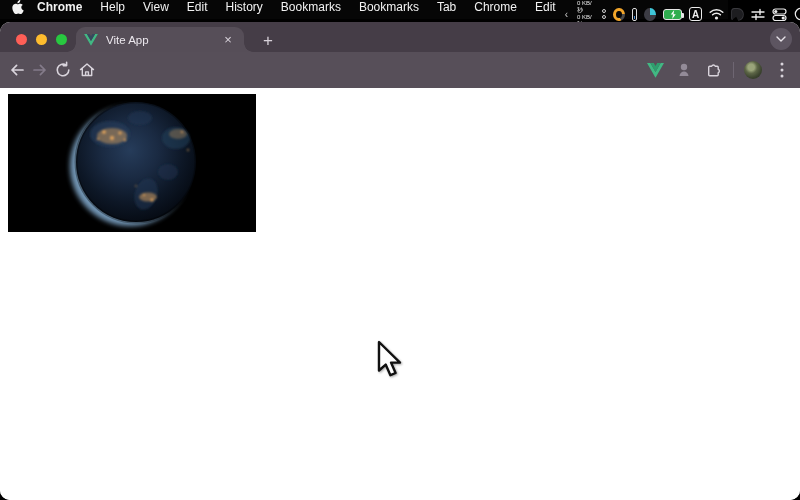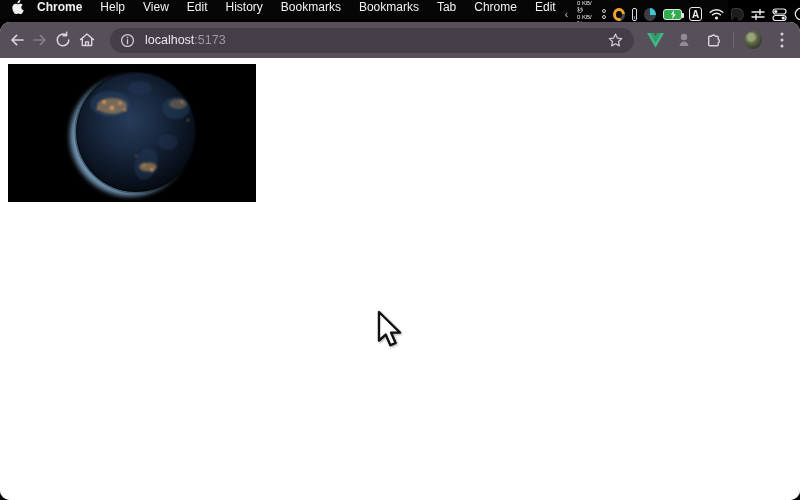--- a/index.html
+++ b/index.html
@@ -140,20 +140,43 @@
         <svg width="14" height="14" viewBox="0 0 14 14">
           <circle cx="7" cy="7" r="5.7" fill="none" stroke="#ececec" stroke-width="1.2"></circle>
           <path d="M7 3.6V7l2.3 1.4" fill="none" stroke="#ececec" stroke-width="1.2" stroke-linecap="round"></path>
         </svg>
       </span>
     </div>
   </div>
 
   <div class="window">
 
+    <div class="tabstrip">
+      <div class="traffic">
+        <i class="t-red"></i>
+        <i class="t-yellow"></i>
+        <i class="t-green"></i>
+      </div>
+      <div class="tab">
+        <span>
+          <svg width="14" height="12" viewBox="0 0 16 14">
+            <polygon points="0,0 8,13.8 16,0 12.8,0 8,8.3 3.2,0" fill="#41b883"></polygon>
+            <polygon points="3.2,0 8,8.3 12.8,0 9.6,0 8,2.8 6.4,0" fill="#35495e"></polygon>
+          </svg>
+        </span>
+        <span class="title">Vite App</span>
+        <span class="tab-close">×</span>
+      </div>
+      <div class="newtab">+</div>
+      <div class="tabsearch">
+        <svg width="10" height="6" viewBox="0 0 10 6">
+          <path d="M1 1l4 4 4-4" fill="none" stroke="#e6e2e8" stroke-width="1.4" stroke-linecap="round" stroke-linejoin="round"></path>
+        </svg>
+      </div>
+    </div>
 
     <div class="toolbar">
       <div class="navbtn" style="left:5px">
         <svg width="18" height="18" viewBox="0 0 18 18">
           <path d="M15 9H4M8.6 4.4 4 9l4.6 4.6" fill="none" stroke="#d9d4dc" stroke-width="1.7" stroke-linecap="round" stroke-linejoin="round"></path>
         </svg>
       </div>
       <div class="navbtn" style="left:28px">
         <svg width="18" height="18" viewBox="0 0 18 18">
           <path d="M3 9h11M9.4 4.4 14 9l-4.6 4.6" fill="none" stroke="#847b8a" stroke-width="1.7" stroke-linecap="round" stroke-linejoin="round"></path>
@@ -164,35 +187,20 @@
           <path d="M14.8 9A5.8 5.8 0 1 1 12 4" fill="none" stroke="#d9d4dc" stroke-width="1.6" stroke-linecap="round"></path>
           <path d="M12.6 1.2v3.4H9.2" fill="none" stroke="#d9d4dc" stroke-width="1.6" stroke-linecap="round" stroke-linejoin="round"></path>
         </svg>
       </div>
       <div class="navbtn" style="left:75px">
         <svg width="18" height="18" viewBox="0 0 18 18">
           <path d="M2.5 8.6 9 3l6.5 5.6M4.3 7.4v7.1h9.4V7.4M7.6 14.5v-3.6h2.8v3.6" fill="none" stroke="#d9d4dc" stroke-width="1.4" stroke-linecap="round" stroke-linejoin="round"></path>
         </svg>
       </div>
 
-      <div class="omnibox">
-        <span>
-          <svg width="15" height="15" viewBox="0 0 16 16">
-            <circle cx="8" cy="8" r="6.3" fill="none" stroke="#cfc9d4" stroke-width="1.4"></circle>
-            <path d="M8 7.2v4" stroke="#cfc9d4" stroke-width="1.4" stroke-linecap="round"></path>
-            <circle cx="8" cy="4.8" r="0.9" fill="#cfc9d4"></circle>
-          </svg>
-        </span>
-        <span class="urltext"><span class="host">localhost</span><span class="port">:5173</span></span>
-        <span class="omni-star">
-          <svg width="17" height="17" viewBox="0 0 18 18">
-            <path d="M9 2.2l2 4.3 4.6.5-3.4 3.1.9 4.6L9 12.4l-4.1 2.3.9-4.6L2.4 7l4.6-.5z" fill="none" stroke="#cfc9d4" stroke-width="1.3" stroke-linejoin="round"></path>
-          </svg>
-        </span>
-      </div>
 
       <div class="navbtn" style="left:643px">
         <svg width="17" height="15" viewBox="0 0 16 14">
           <polygon points="0,0 8,13.8 16,0 12.8,0 8,8.3 3.2,0" fill="#41b883"></polygon>
           <polygon points="3.2,0 8,8.3 12.8,0 9.6,0 8,2.8 6.4,0" fill="#2e9e6e"></polygon>
         </svg>
       </div>
       <div class="navbtn" style="left:672px">
         <svg width="12" height="14" viewBox="0 0 12 14">
           <circle cx="6" cy="4" r="3.2" fill="#938b98"></circle>

